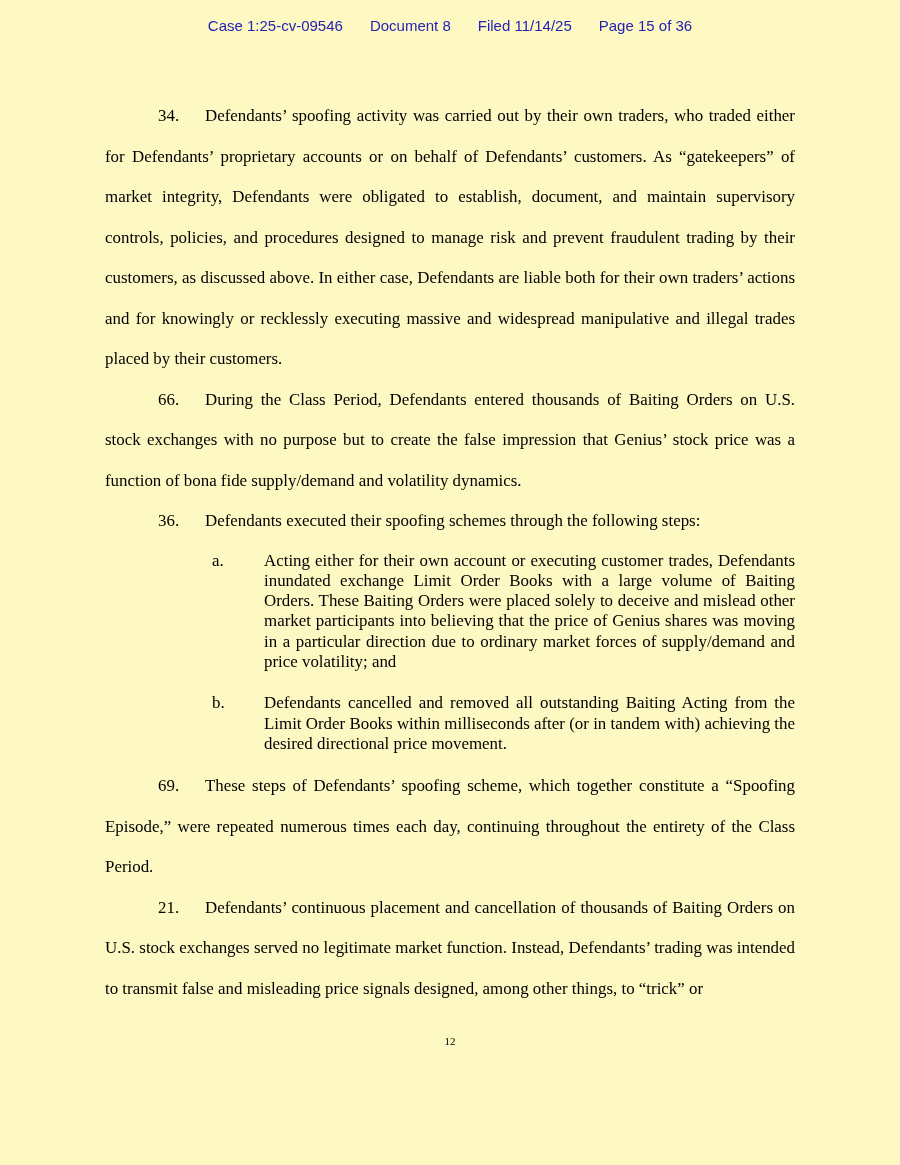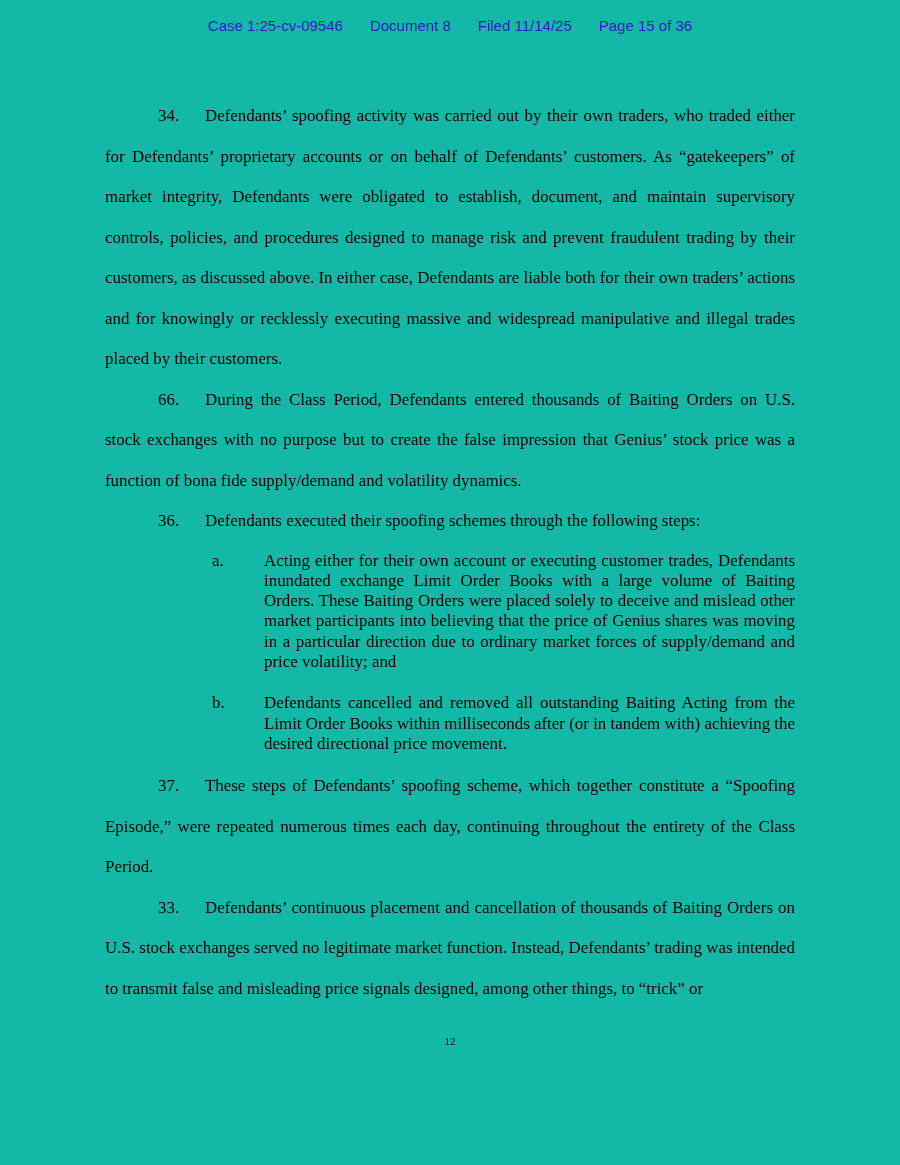--- a/index.html
+++ b/index.html
@@ -4,21 +4,21 @@
 <style>
   html, body {
     margin: 0;
     padding: 0;
     background: #ffffff;
   }
   .page {
     position: relative;
     width: 900px;
     height: 1165px;
-    background: #14b8a6;
+    background: #fef9c3;
     font-family: "Liberation Serif", "DejaVu Serif", serif;
     color: #000000;
     overflow: hidden;
   }
   
   .stamp {
     position: absolute;
     top: 17px;
     left: 0;
     right: 0;
@@ -102,21 +102,21 @@
     <div class="sub-item sub-item-a">
       <span class="sub-letter">a.</span>
       <span class="sub-text">Acting either for their own account or executing customer trades, Defendants inundated exchange Limit Order Books with a large volume of Baiting Orders. These Baiting Orders were placed solely to deceive and mislead other market participants into believing that the price of Genius shares was moving in a particular direction due to ordinary market forces of supply/demand and price volatility; and</span>
     </div>
 
     <div class="sub-item sub-item-b">
       <span class="sub-letter">b.</span>
       <span class="sub-text">Defendants cancelled and removed all outstanding Baiting Acting from the Limit Order Books within milliseconds after (or in tandem with) achieving the desired directional price movement.</span>
     </div>
 
-    <p class="para para-resume"><span class="para-num">37.</span><span>These steps of Defendants’ spoofing scheme, which together constitute a “Spoofing Episode,” were repeated numerous times each day, continuing throughout the entirety of the Class Period.</span></p>
+    <p class="para para-resume"><span class="para-num">69.</span><span>These steps of Defendants’ spoofing scheme, which together constitute a “Spoofing Episode,” were repeated numerous times each day, continuing throughout the entirety of the Class Period.</span></p>
 
-    <p class="para"><span class="para-num">33.</span><span>Defendants’ continuous placement and cancellation of thousands of Baiting Orders on U.S. stock exchanges served no legitimate market function. Instead, Defendants’ trading was intended to transmit false and misleading price signals designed, among other things, to “trick” or</span></p>
+    <p class="para"><span class="para-num">21.</span><span>Defendants’ continuous placement and cancellation of thousands of Baiting Orders on U.S. stock exchanges served no legitimate market function. Instead, Defendants’ trading was intended to transmit false and misleading price signals designed, among other things, to “trick” or</span></p>
 
   </div>
 
   <div class="page-footer">12</div>
 
 </div>
 
 </body></html>

